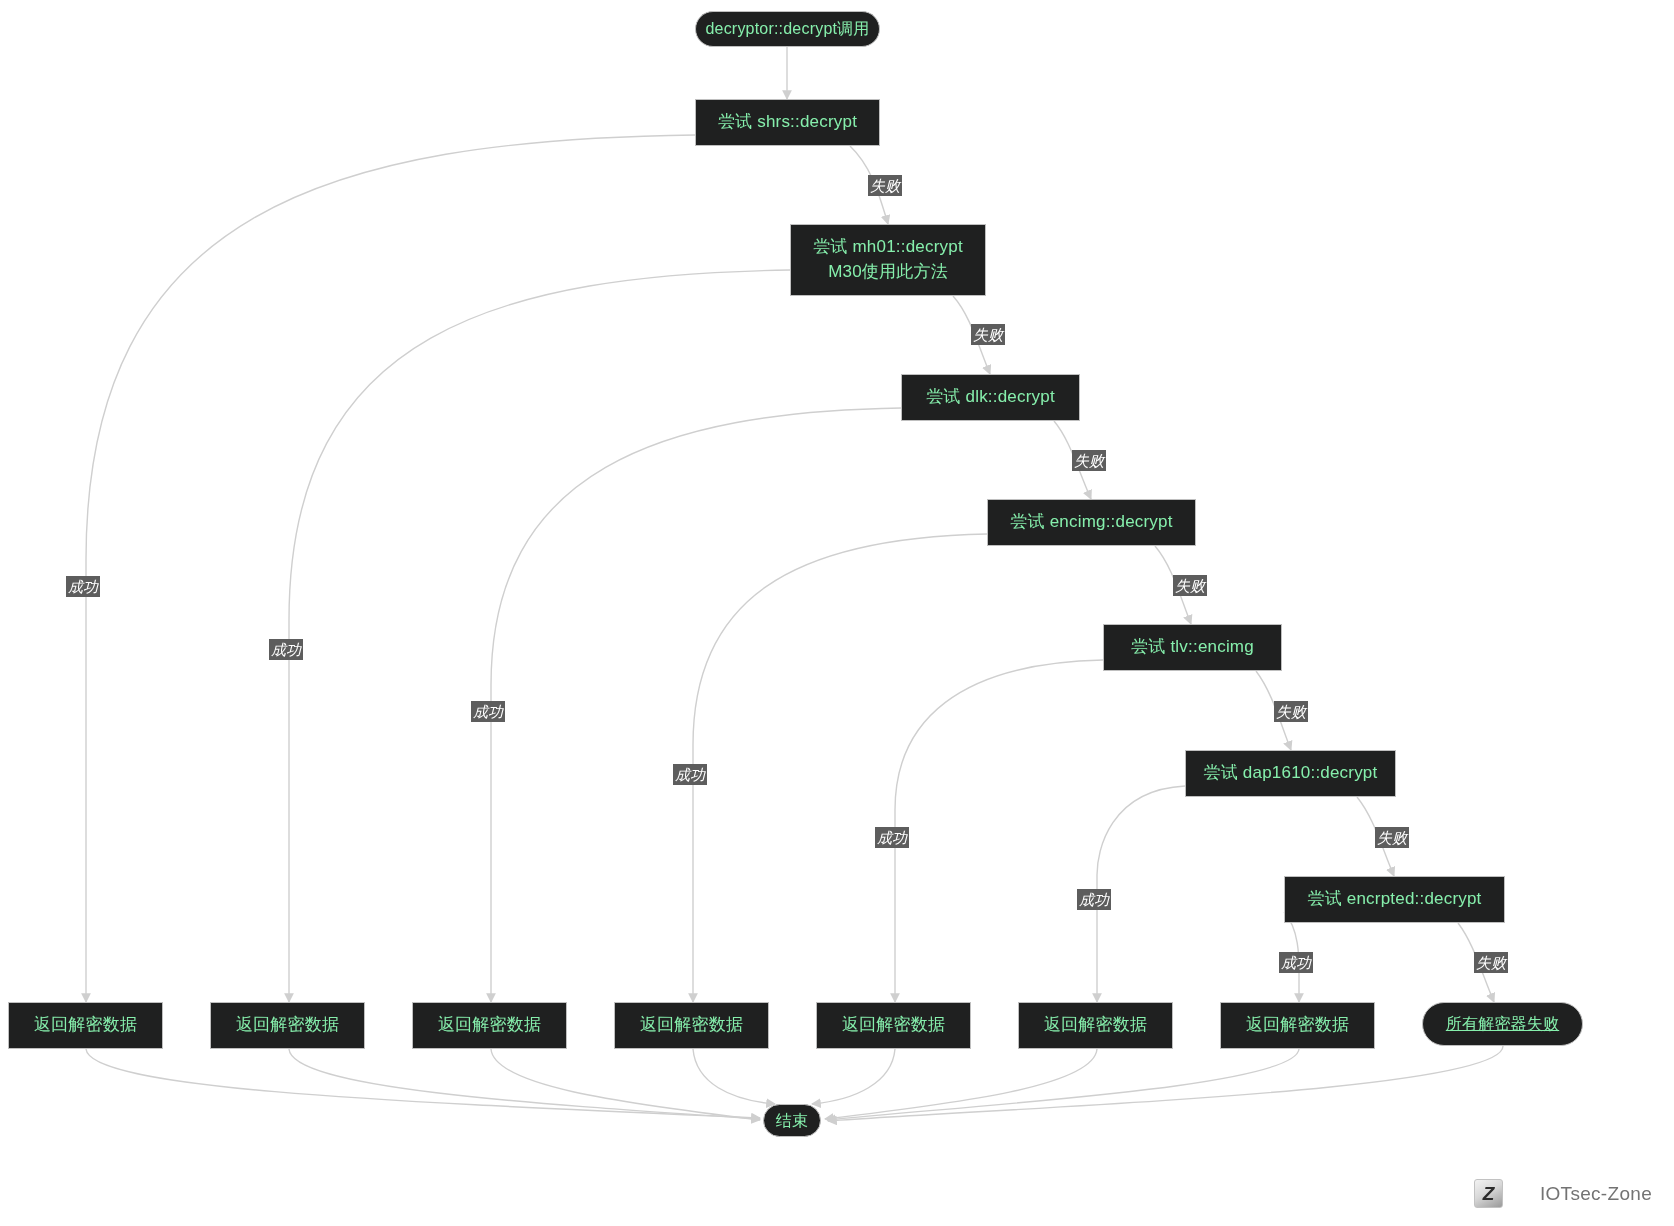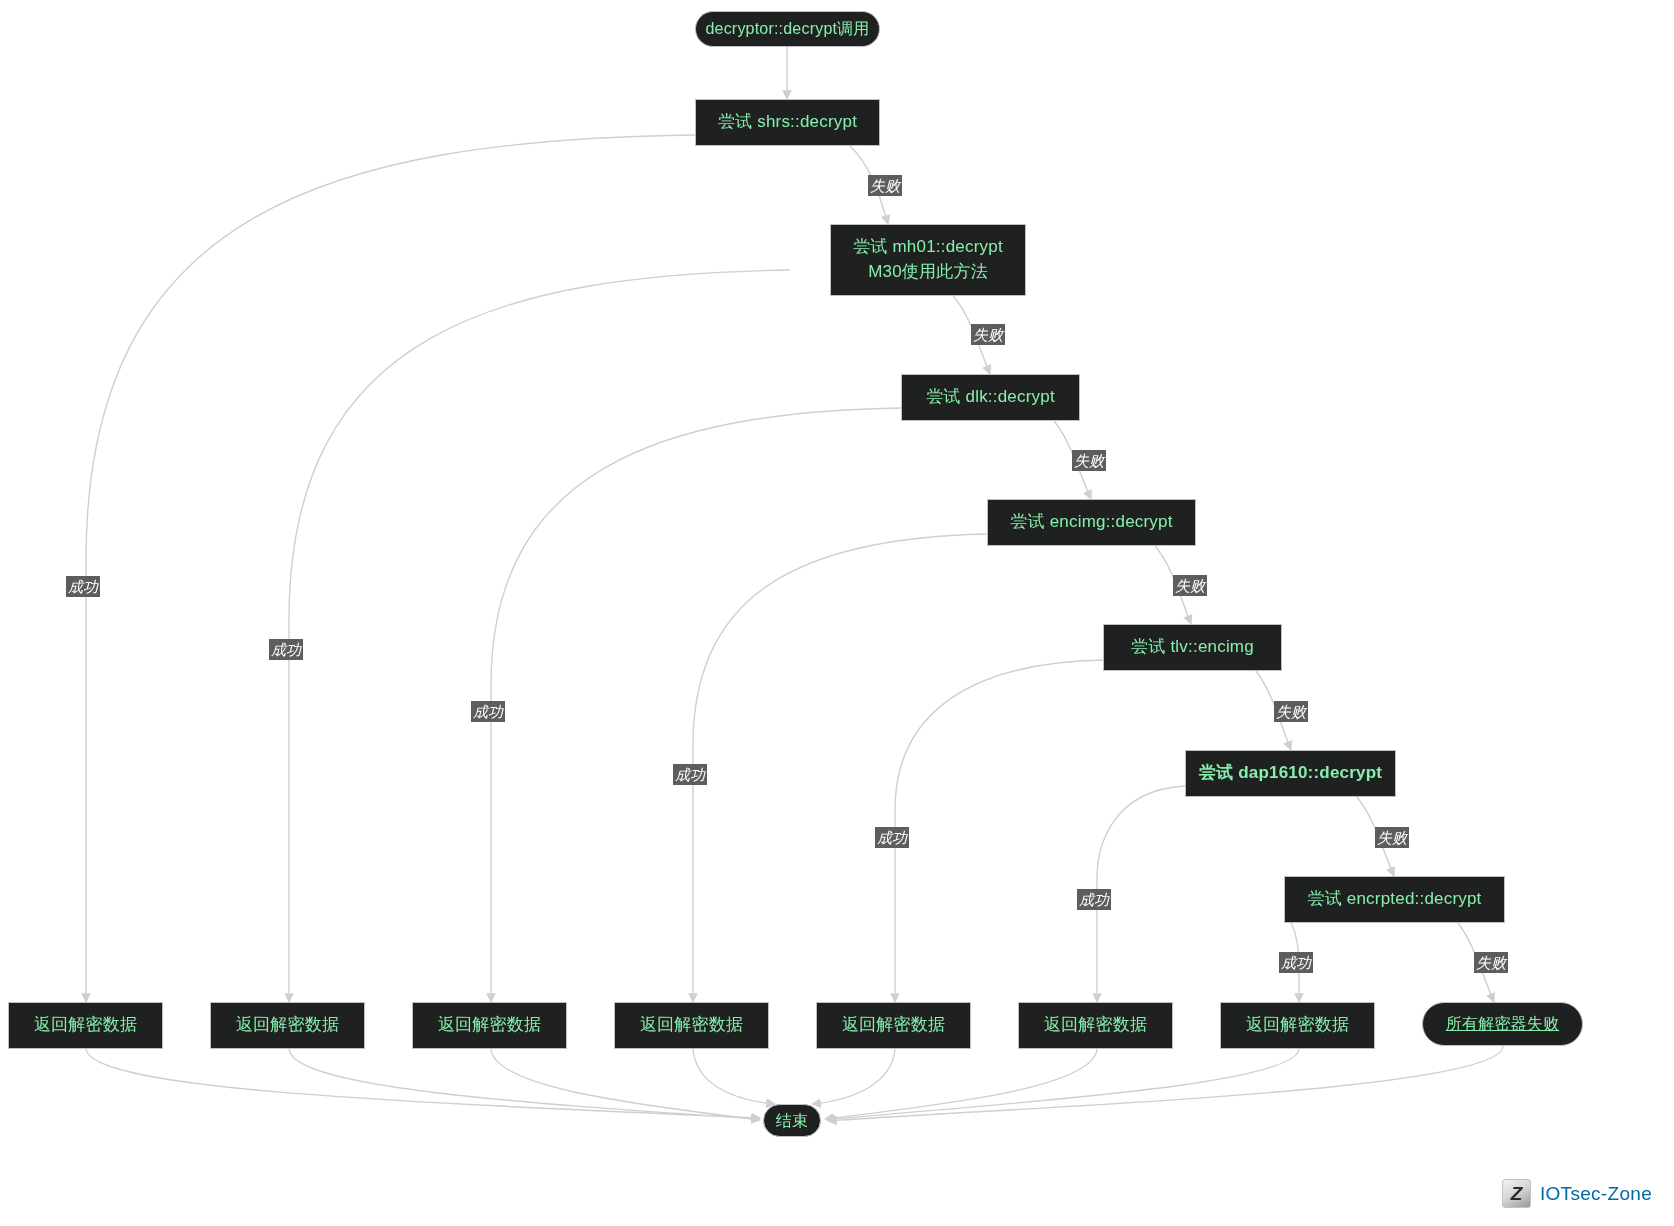--- a/index.html
+++ b/index.html
@@ -71,23 +71,24 @@
     border-radius: 3px;
     display: flex;
     align-items: center;
     justify-content: center;
     color: #2b2b2b;
     font-size: 19px;
     font-weight: bold;
     font-style: italic;
   }
   #wm-text {
-    color: #0369a1;
+    color: #737373;
     font-size: 19px;
     letter-spacing: .3px;
+    margin-left: 28px;
   }
 </style>
 </head>
 <body>
 
 <div id="canvas">
 
   <svg id="edges" viewBox="0 0 1674 1226">
     <defs>
       <marker id="arrow" viewBox="0 0 10 10" refX="9" refY="5" markerWidth="7" markerHeight="7" orient="auto-start-reverse">
@@ -120,26 +121,26 @@
       <path d="M 895 1049 C 892 1083 855 1100 812 1104"></path>
       <path d="M 1097 1049 C 1094 1086 960 1103 825 1119"></path>
       <path d="M 1299 1049 C 1296 1086 1000 1103 827 1120"></path>
       <path d="M 1503 1046 C 1503 1090 1060 1105 828 1121"></path>
     </g>
   </svg>
 
   <div id="nodes-layer">
       <div class="node term" style="left: 695px; top: 11px; width: 185px; height: 36px; border-radius: 18px;">decryptor::decrypt调用</div>
       <div class="node" style="left: 695px; top: 99px; width: 185px; height: 47px;">尝试 shrs::decrypt</div>
-      <div class="node" style="left: 790px; top: 224px; width: 196px; height: 72px; margin-left: 40px;">尝试 mh01::decrypt
+      <div class="node" style="left: 790px; top: 224px; width: 196px; height: 72px;">尝试 mh01::decrypt
 M30使用此方法</div>
       <div class="node" style="left: 901px; top: 374px; width: 179px; height: 47px;">尝试 dlk::decrypt</div>
       <div class="node" style="left: 987px; top: 499px; width: 209px; height: 47px;">尝试 encimg::decrypt</div>
       <div class="node" style="left: 1103px; top: 624px; width: 179px; height: 47px;">尝试 tlv::encimg</div>
-      <div class="node" style="left: 1185px; top: 750px; width: 211px; height: 47px; font-weight: bold;">尝试 dap1610::decrypt</div>
+      <div class="node" style="left: 1185px; top: 750px; width: 211px; height: 47px;">尝试 dap1610::decrypt</div>
       <div class="node" style="left: 1284px; top: 876px; width: 221px; height: 47px;">尝试 encrpted::decrypt</div>
       <div class="node" style="left: 8px; top: 1002px; width: 155px; height: 47px;">返回解密数据</div>
       <div class="node" style="left: 210px; top: 1002px; width: 155px; height: 47px;">返回解密数据</div>
       <div class="node" style="left: 412px; top: 1002px; width: 155px; height: 47px;">返回解密数据</div>
       <div class="node" style="left: 614px; top: 1002px; width: 155px; height: 47px;">返回解密数据</div>
       <div class="node" style="left: 816px; top: 1002px; width: 155px; height: 47px;">返回解密数据</div>
       <div class="node" style="left: 1018px; top: 1002px; width: 155px; height: 47px;">返回解密数据</div>
       <div class="node" style="left: 1220px; top: 1002px; width: 155px; height: 47px;">返回解密数据</div>
       <div class="node term" style="left: 1422px; top: 1002px; width: 161px; height: 44px; border-radius: 22px; text-decoration: underline;">所有解密器失败</div>
       <div class="node term" style="left: 763px; top: 1104px; width: 58px; height: 33px; border-radius: 16.5px;">结束</div>

